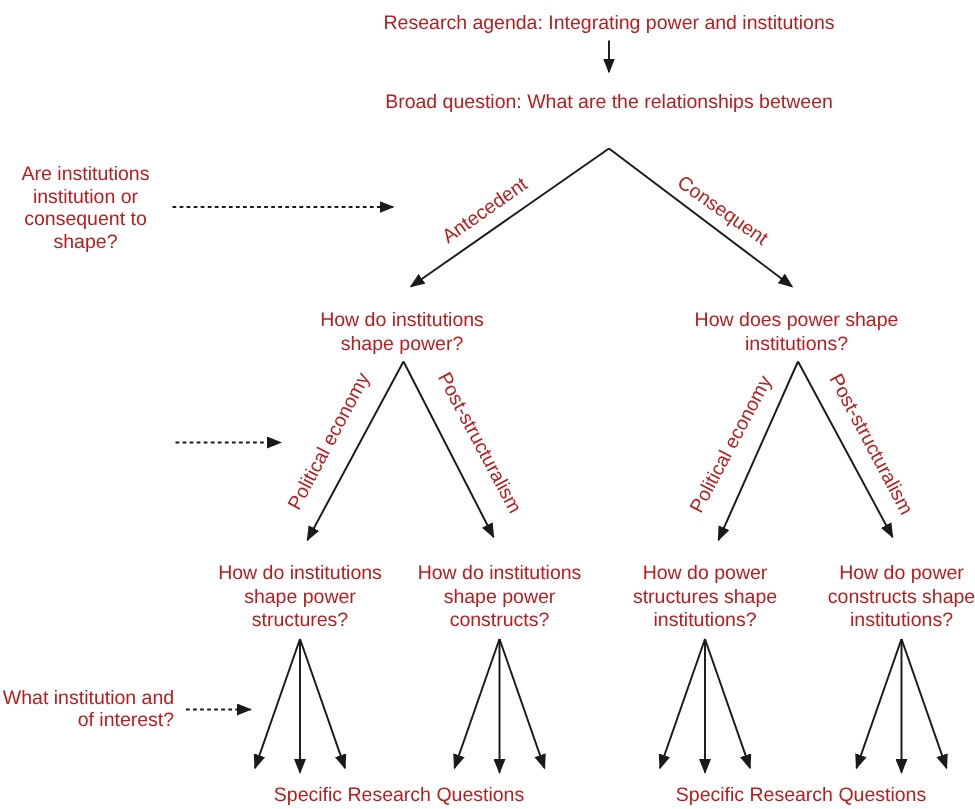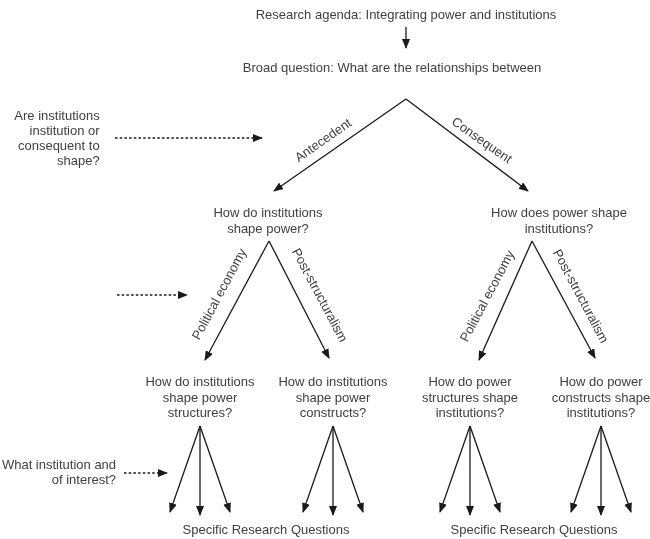--- a/index.html
+++ b/index.html
@@ -1,20 +1,20 @@
 <!DOCTYPE html>
 <html><head>
 <meta charset="utf-8">
 <style>
   * { margin:0; padding:0; box-sizing:border-box; }
   html,body { background:#ffffff; }
   body { font-family:"Liberation Sans", sans-serif; }
   .canvas {
     position:relative; width:650px; height:539px; background:#ffffff;
-    color:#404040; font-size:13px; overflow:hidden;
+    color:#b91c1c; font-size:13px; overflow:hidden;
   }
   svg.wires { position:absolute; left:0; top:0; }
   .node {
     position:absolute; text-align:center; white-space:nowrap;
     transform:translateX(-50%); line-height:15.5px;
   }
   .ann {
     position:absolute; text-align:center; white-space:nowrap;
     transform:translateX(-50%); line-height:15px;
   }
@@ -67,32 +67,32 @@
     <line x1="601" y1="426" x2="601" y2="515" marker-end="url(#ah)"></line>
     <line x1="601" y1="426" x2="631" y2="512" marker-end="url(#ah)"></line>
 
     <line class="dash" x1="115" y1="138" x2="262" y2="138" marker-end="url(#ah)"></line>
     <line class="dash" x1="117" y1="295" x2="187" y2="295" marker-end="url(#ah)"></line>
     <line class="dash" x1="124" y1="473" x2="167" y2="473" marker-end="url(#ah)"></line>
   </svg>
 
   <div class="node" style="left:406px; top:7px;">Research agenda: Integrating power and institutions</div>
 
-  <div class="node" style="left:392px; top:60px;">
+  <div class="node" style="left:406px; top:60px;">
     <div>Broad question: What are the relationships between</div>
   </div>
 
   <div class="rot r-n35" style="left:323px; top:140px;">Antecedent</div>
   <div class="rot r-p35" style="left:482px; top:140px;">Consequent</div>
 
   <div class="node" style="left:268px; top:205px;">
     <div>How do institutions</div>
     <div>shape power?</div>
   </div>
-  <div class="node" style="left:559px; top:205px;">
+  <div class="node" style="left:531px; top:205px;">
     <div>How does power shape</div>
     <div>institutions?</div>
   </div>
 
   <div class="rot r-n62" style="left:219px; top:294px;">Political economy</div>
   <div class="rot r-p62" style="left:320px; top:295px;">Post-structuralism</div>
 
   <div class="rot r-n62" style="left:487px; top:296px;">Political economy</div>
   <div class="rot r-p62" style="left:581px; top:296px;">Post-structuralism</div>
 
@@ -113,21 +113,21 @@
   </div>
   <div class="node" style="left:601px; top:374px;">
     <div>How do power</div>
     <div>constructs shape</div>
     <div>institutions?</div>
   </div>
 
   <div class="node" style="left:266px; top:522px;">Specific Research Questions</div>
   <div class="node" style="left:534px; top:522px;">Specific Research Questions</div>
 
-  <div class="ann" style="left:57px; top:108px;text-align:right;">
+  <div class="ann" style="left:57px; top:108px;">
     <div>Are institutions</div>
     <div>institution or</div>
     <div>consequent to</div>
     <div>shape?</div>
   </div>
   <div class="ann" style="left:59px; top:457px;text-align:right;">
     <div>What institution and</div>
     <div>of interest?</div>
   </div>
 

